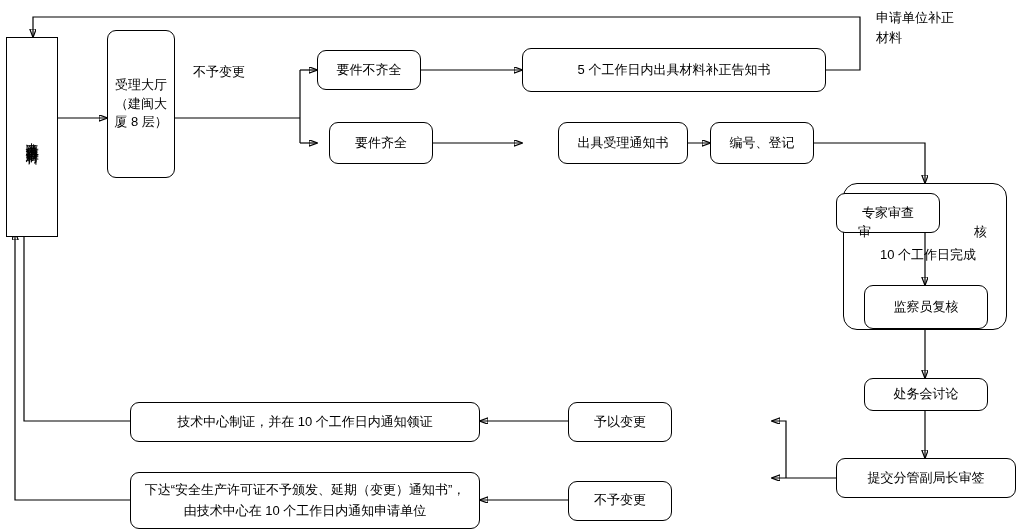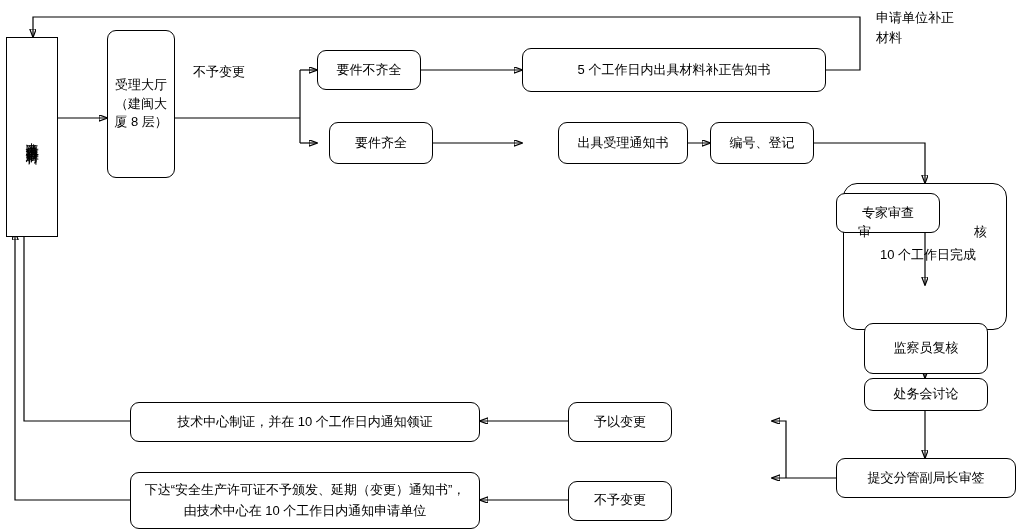--- a/index.html
+++ b/index.html
@@ -138,21 +138,21 @@
   <div class="group-box" style="left:843px; top:183px; width:164px; height:147px;"></div>
 
   <div class="node rounded" style="left:836px; top:193px; width:104px; height:40px;">专家审查</div>
 
   <div class="plain" style="left:858px; top:222px;">审</div>
 
   <div class="plain" style="left:974px; top:222px;">核</div>
 
   <div class="plain" style="left:853px; top:245px; width:150px; text-align:center;">10 个工作日完成</div>
 
-  <div class="node rounded" style="left:864px; top:285px; width:124px; height:51px;margin-top:38px;">监察员复核</div>
+  <div class="node rounded" style="left:864px; top:285px; width:124px; height:44px;">监察员复核</div>
 
   <div class="node rounded" style="left:864px; top:378px; width:124px; height:33px;">处务会讨论</div>
 
   <div class="node rounded" style="left:836px; top:458px; width:180px; height:40px;">提交分管副局长审签</div>
 
   <div class="node rounded" style="left:568px; top:402px; width:104px; height:40px;">予以变更</div>
 
   <div class="node rounded" style="left:568px; top:481px; width:104px; height:40px;font-family:Liberation Mono, monospace;">不予变更</div>
 
   <div class="node rounded" style="left:130px; top:402px; width:350px; height:40px;">技术中心制证，并在 10 个工作日内通知领证</div>

